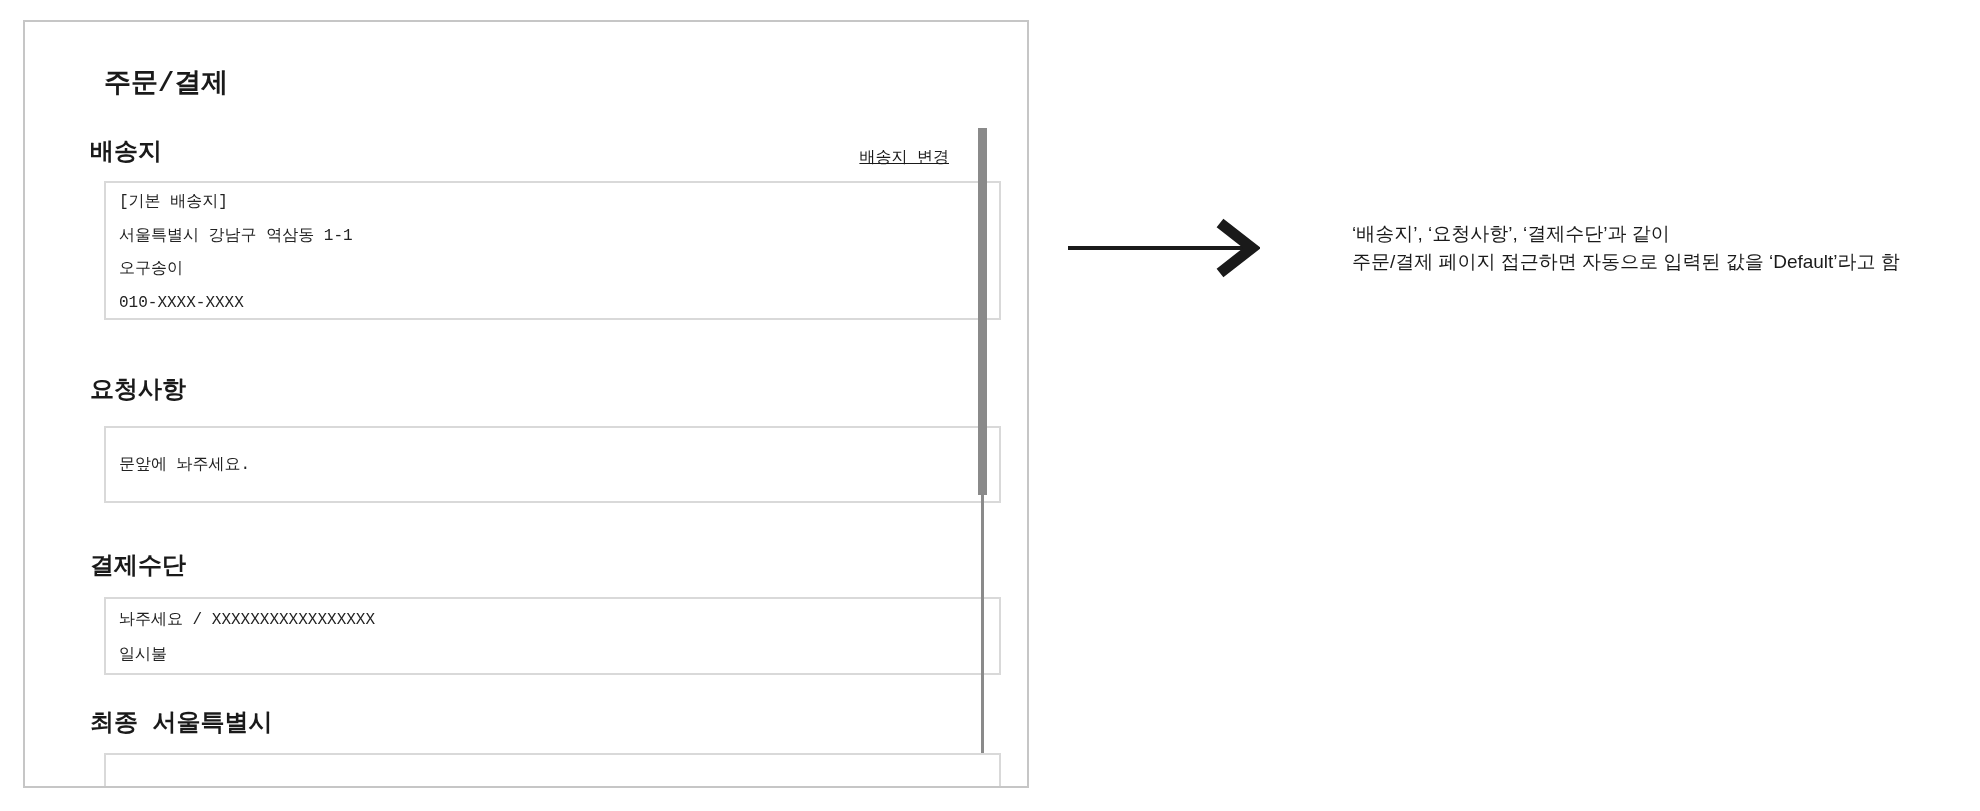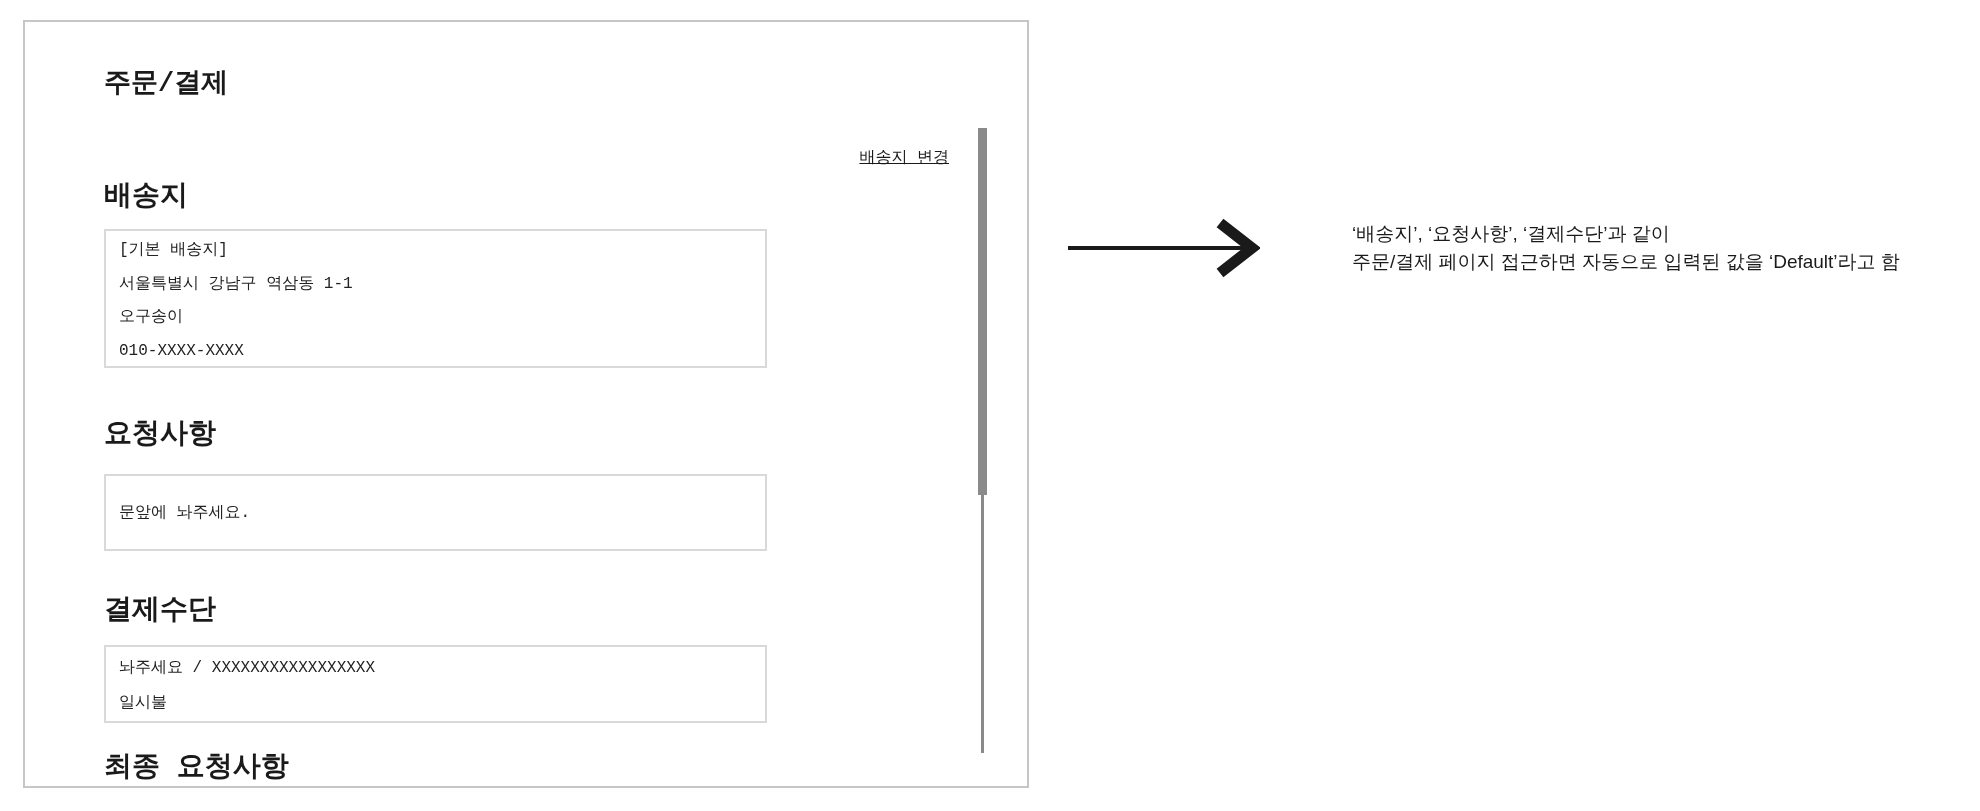--- a/index.html
+++ b/index.html
@@ -22,44 +22,42 @@
     overflow: hidden;
     font-family: Liberation Mono, monospace;
   }
   
   .page-title {
     position: absolute; left: 79px; top: 46px;
     font-size: 27px; font-weight: 700; line-height: 32px;
     color: var(--text, #1a1a1a);
   }
   .section-heading {
-    position: absolute; left: 79px;
-    font-size: 28px; font-weight: 700; line-height: 26px;
+    position: absolute; left: 65px;
+    font-size: 24px; font-weight: 700; line-height: 26px;
     color: var(--text, #1a1a1a);
-    margin-top: 44px;
   }
   .shipping-heading { top: 118px; }
   .request-heading  { top: 356px; }
   .payment-heading  { top: 532px; }
   .total-heading    { top: 689px; }
   .change-link {
     position: absolute; top: 126px; right: 78px;
     font-size: 16px; line-height: 20px;
     color: var(--text, #1a1a1a);
     text-decoration: underline;
     cursor: pointer;
   }
   .box {
     position: absolute; left: 79px;
-    width: 663px;
+    width: 897px;
     border: 2px solid var(--box-border, #d9d9d9);
     background: #ffffff;
     font-size: 16px;
     color: #222222;
-    margin-top: 48px;
   }
   .address-box { top: 159px; height: 139px; padding: 3px 13px 0 13px; }
   .address-box .box-line { line-height: 33.5px; }
   .request-box { top: 404px; height: 77px; padding: 16px 13px; display: flex; align-items: center; }
   .request-box .box-line { line-height: 20px; }
   .payment-box { top: 575px; height: 78px; padding: 4px 13px 0 13px; }
   .payment-box .box-line { line-height: 35px; }
   .total-box   { top: 731px; height: 60px; }
   .scroll-thumb {
     position: absolute; left: 953px; top: 106px;
@@ -106,21 +104,21 @@
     <div class="box request-box">
       <div class="box-line">문앞에 놔주세요.</div>
     </div>
 
     <div class="section-heading payment-heading">결제수단</div>
     <div class="box payment-box">
       <div class="box-line">놔주세요 / XXXXXXXXXXXXXXXXX</div>
       <div class="box-line">일시불</div>
     </div>
 
-    <div class="section-heading total-heading">최종 요청사항</div>
+    <div class="section-heading total-heading">최종 서울특별시</div>
     <div class="box total-box"></div>
 
     <div class="scroll-thumb"></div>
     <div class="scroll-track"></div>
 
   </section>
 
   <svg class="arrow" viewBox="0 0 200 66" xmlns="http://www.w3.org/2000/svg">
     <line x1="8" y1="34" x2="186" y2="34" stroke="var(--arrow, #1a1a1a)" stroke-width="4"></line>
     <polyline points="160,9 192,34 160,59" fill="none" stroke="var(--arrow, #1a1a1a)" stroke-width="11" stroke-linecap="butt" stroke-linejoin="miter"></polyline>

